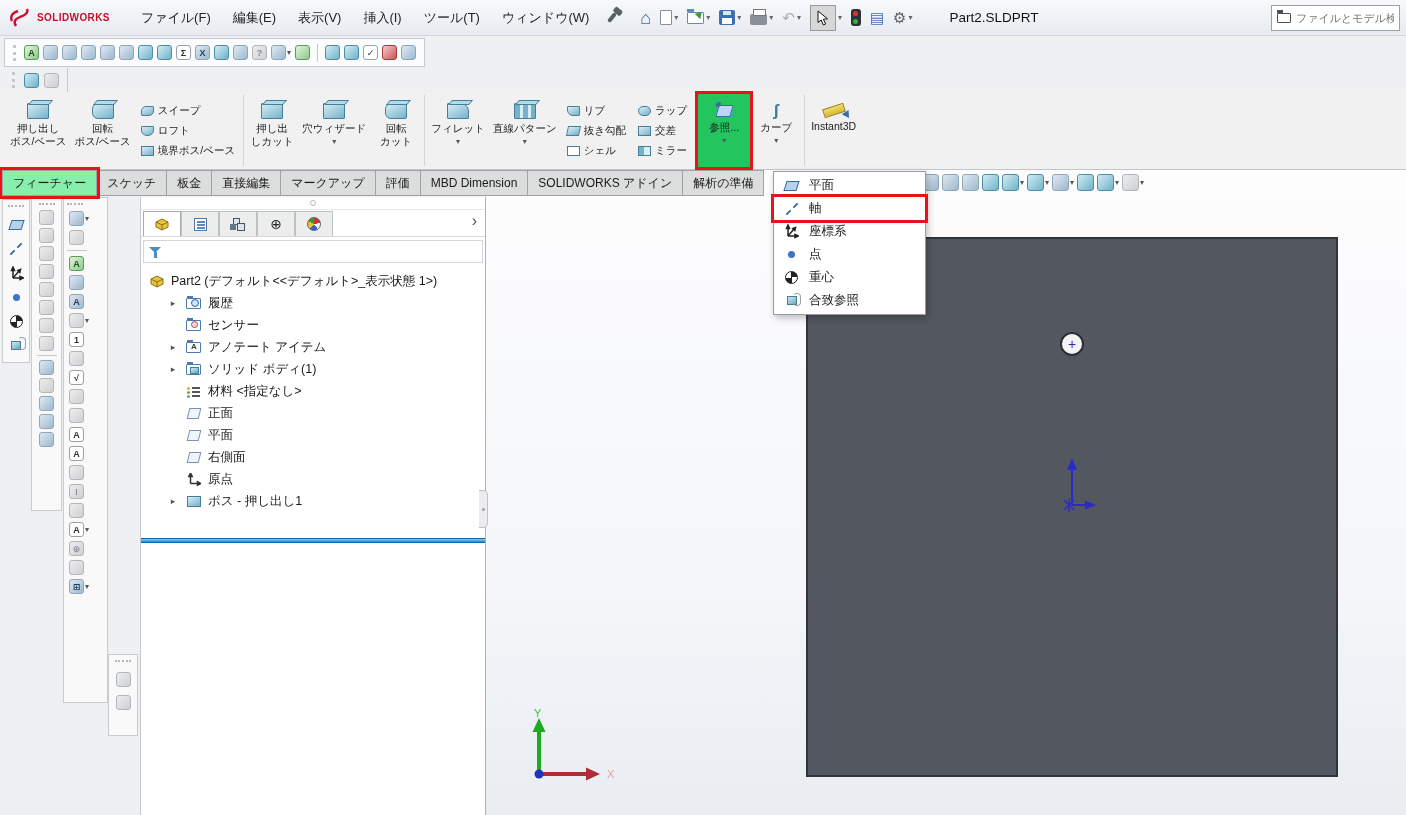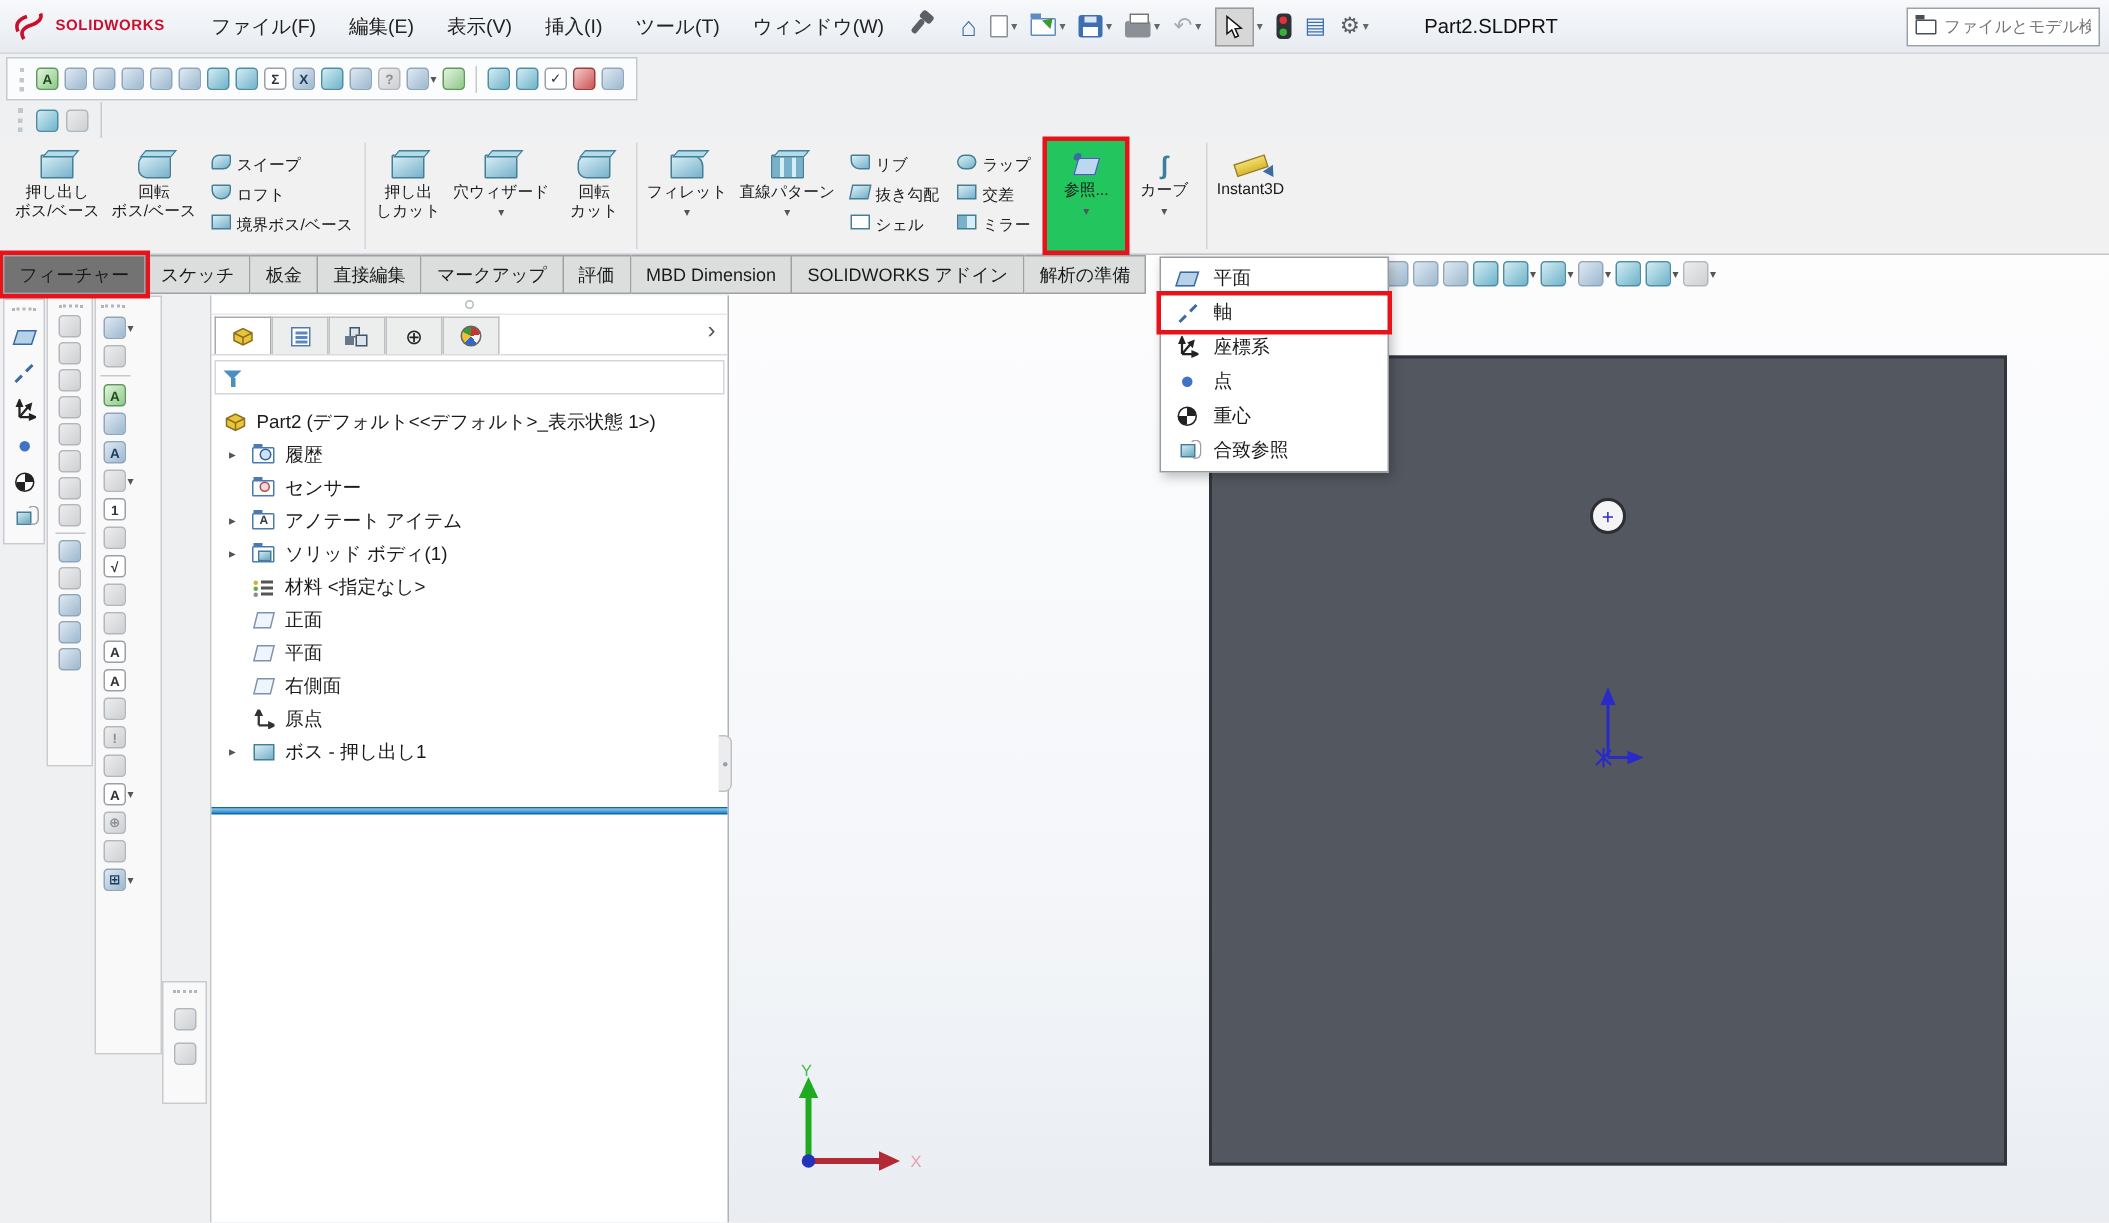--- a/index.html
+++ b/index.html
@@ -67,41 +67,41 @@
 
 
 .ribbon{position:absolute;left:0;top:92px;width:1406px;height:78px;background:#f1f1f1;
   border-bottom:1px solid #c3c6ca;display:flex;align-items:stretch;padding-left:4px;z-index:6}
 .rgroup{display:flex;align-items:stretch;padding:2px 2px}
 .rsep{width:1px;background:#d2d4d7;margin:3px 0}
 .rbig{min-width:52px;display:flex;flex-direction:column;align-items:center;justify-content:flex-start;
   padding:4px 4px 1px;gap:1px;font-size:10.5px;line-height:12px;text-align:center;white-space:nowrap;cursor:default}
 .rbig .dd{margin-top:1px}
 .rstack{display:flex;flex-direction:column;justify-content:center;gap:4px;padding:0 6px}
-.rsmall{display:flex;gap:4px;font-size:10.5px;height:16px;white-space:nowrap}
+.rsmall{display:flex;align-items:center;gap:4px;font-size:10.5px;height:16px;white-space:nowrap}
 .bigcube{width:22px;height:16px;position:relative;background:linear-gradient(150deg,#d8eef6,#78b2ca);
   border:1px solid #447e97;border-radius:1px;margin:5px 0 2px}
 .bigcube::before{content:"";position:absolute;left:2px;top:-4px;width:19px;height:3px;background:#b3dcea;
   border:1px solid #447e97;transform:skewX(-40deg)}
 .smcube{width:13px;height:10px;background:linear-gradient(150deg,#d8eef6,#78b2ca);border:1px solid #447e97;flex:none}
 .refplane-ic{width:15px;height:12px;background:#bcd8ee;border:1px solid #39699e;transform:skewX(-16deg);
   margin:7px 0 3px;position:relative}
 .refplane-ic::after{content:"";position:absolute;left:-4px;top:-4px;width:5px;height:5px;border-radius:50%;background:#3a6ca3}
 .curve-ic{font-size:17px;line-height:17px;color:#3d7f9c;font-weight:bold;margin:4px 0 1px}
 .i3d-ic{width:22px;height:9px;background:linear-gradient(#f3dd6a,#d9b92e);border:1px solid #9a7f1d;
   transform:rotate(-18deg);margin:8px 0 4px;position:relative}
 .i3d-ic::after{content:"";position:absolute;right:-7px;bottom:-7px;border:4px solid transparent;border-top:7px solid #3a6ca3;transform:rotate(-135deg)}
 .hl-red{box-shadow:0 0 0 3px #e8131a;position:relative;z-index:3;background:#22c55e}
 
 
 .tabs{position:absolute;left:2px;top:170px;display:flex;z-index:8}
 .tab{height:26px;display:flex;align-items:center;padding:0 10px;background:#dcdddd;
   border:1px solid #9ea2a6;border-left:none;font-size:12px;white-space:nowrap;cursor:default}
 .tab:first-child{border-left:1px solid #9ea2a6}
-.tab.active{box-shadow:0 0 0 3px #e8131a;z-index:2;background:#737373}
+.tab.active{box-shadow:0 0 0 3px #e8131a;z-index:2;background:#86efac}
 
 
 .vp{position:absolute;left:486px;top:170px;width:920px;height:645px;
   background:linear-gradient(180deg,#fdfdfe 0%,#f4f6f9 65%,#e9edf2 100%);z-index:1}
 .headsup{position:absolute;left:436px;top:4px;display:flex;align-items:center;gap:3px}
 .headsup .glyph{width:17px;height:17px}
 .model{position:absolute;left:320px;top:67px;width:532px;height:540px;background:#53575f;border:2px solid #31343b}
 .hole{position:absolute;left:574px;top:162px;width:24px;height:24px;border-radius:50%;
   background:#f4f4f6;border:2px solid #2b2e35;display:flex;align-items:center;justify-content:center;
   color:#2a2acc;font-size:14px;line-height:1}
@@ -138,21 +138,21 @@
 .ptabs{display:flex;align-items:flex-end;height:27px;padding-left:2px;border-bottom:1px solid #d9dbdd;position:relative;flex:none}
 .ptab{width:38px;height:25px;border:1px solid #bfc2c5;border-bottom:none;background:#eceded;
   display:flex;align-items:center;justify-content:center;cursor:default}
 .ptab.active{background:#fff;border-color:#a8abae}
 .pexpand{position:absolute;right:8px;top:2px;font-size:16px;color:#555}
 .filterbar{margin:3px 2px 2px;border:1px solid #d4d6d9;height:23px;display:flex;align-items:center;padding:0 5px;flex:none}
 .fun{width:12px;height:12px;position:relative}
 .fun::before{content:"";position:absolute;left:0;top:1px;border:6px solid transparent;border-top:6px solid #4a8fc0}
 .fun::after{content:"";position:absolute;left:4.5px;top:6px;width:3px;height:6px;background:#4a8fc0}
 .tree{position:relative;flex:1;padding-top:5px;font-size:12.5px}
-.trow{display:flex;align-items:center;height:22px;padding-left:26px;gap:6px;white-space:nowrap}
+.trow{display:flex;align-items:center;height:22px;padding-left:44px;gap:6px;white-space:nowrap}
 .trow.root{padding-left:7px}
 .exp{width:10px;margin-left:-17px;margin-right:1px;font-size:9px;color:#555;text-align:center;flex:none}
 .exp::before{content:"▸"}
 .rollback{position:absolute;left:0;right:0;top:341px;height:5px;
   background:linear-gradient(#8ccaec,#1f8ad0);border-top:1px solid #1668a0;border-bottom:1px solid #1668a0}
 .phandle{position:absolute;left:479px;top:490px;width:9px;height:38px;background:#ececee;
   border:1px solid #bfc2c5;border-left:none;border-radius:0 5px 5px 0;z-index:5;display:flex;align-items:center;justify-content:center}
 .phandle i{width:3px;height:3px;border-radius:50%;background:#9aa0a6}
 
 

